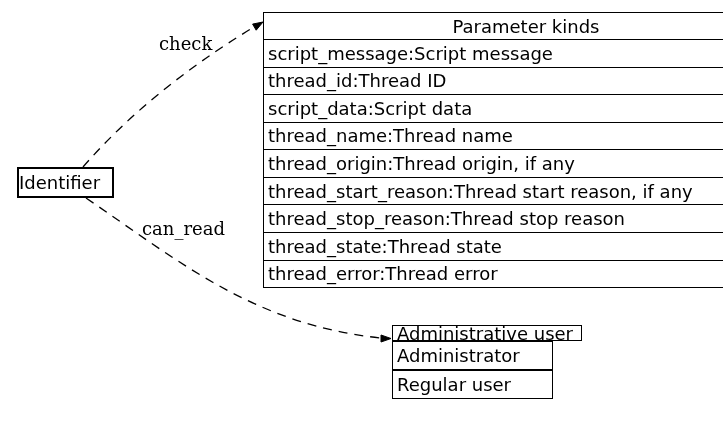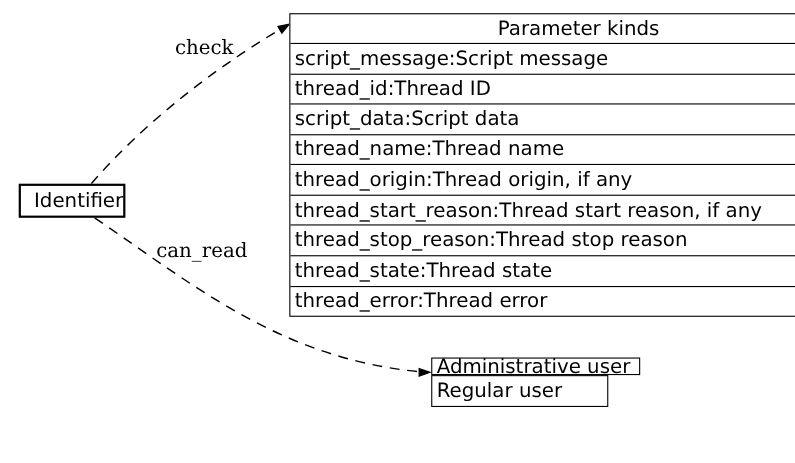--- a/index.html
+++ b/index.html
@@ -18,21 +18,21 @@
     width: 723px; height: 421px;
   }
   .node-identifier {
     position: absolute;
     left: 17px; top: 167px;
     width: 97px; height: 31px;
     box-sizing: border-box;
     border: 2px solid #000000;
     display: flex;
     align-items: center;
-    justify-content: flex-end;
+    justify-content: flex-start;
     font-size: 18px;
     line-height: 1;
     background: #ffffff;
   }
   .edge-label {
     position: absolute;
     font-family: "DejaVu Serif", serif;
     font-size: 18px;
     line-height: 1.18;
     white-space: nowrap;
@@ -129,17 +129,18 @@
         <div class="param-row">thread_start_reason:Thread start reason, if any</div>
         <div class="param-row">thread_stop_reason:Thread stop reason</div>
         <div class="param-row">thread_state:Thread state</div>
         <div class="param-row">thread_error:Thread error</div>
       </div>
   </div>
 
   <div class="user-table">
     <div class="user-header">Administrative user</div>
     <div id="user-rows">
+        <div class="user-row">Administrator</div>
         <div class="user-row">Regular user</div>
       </div>
   </div>
 
 </div>
 
 </body></html>

